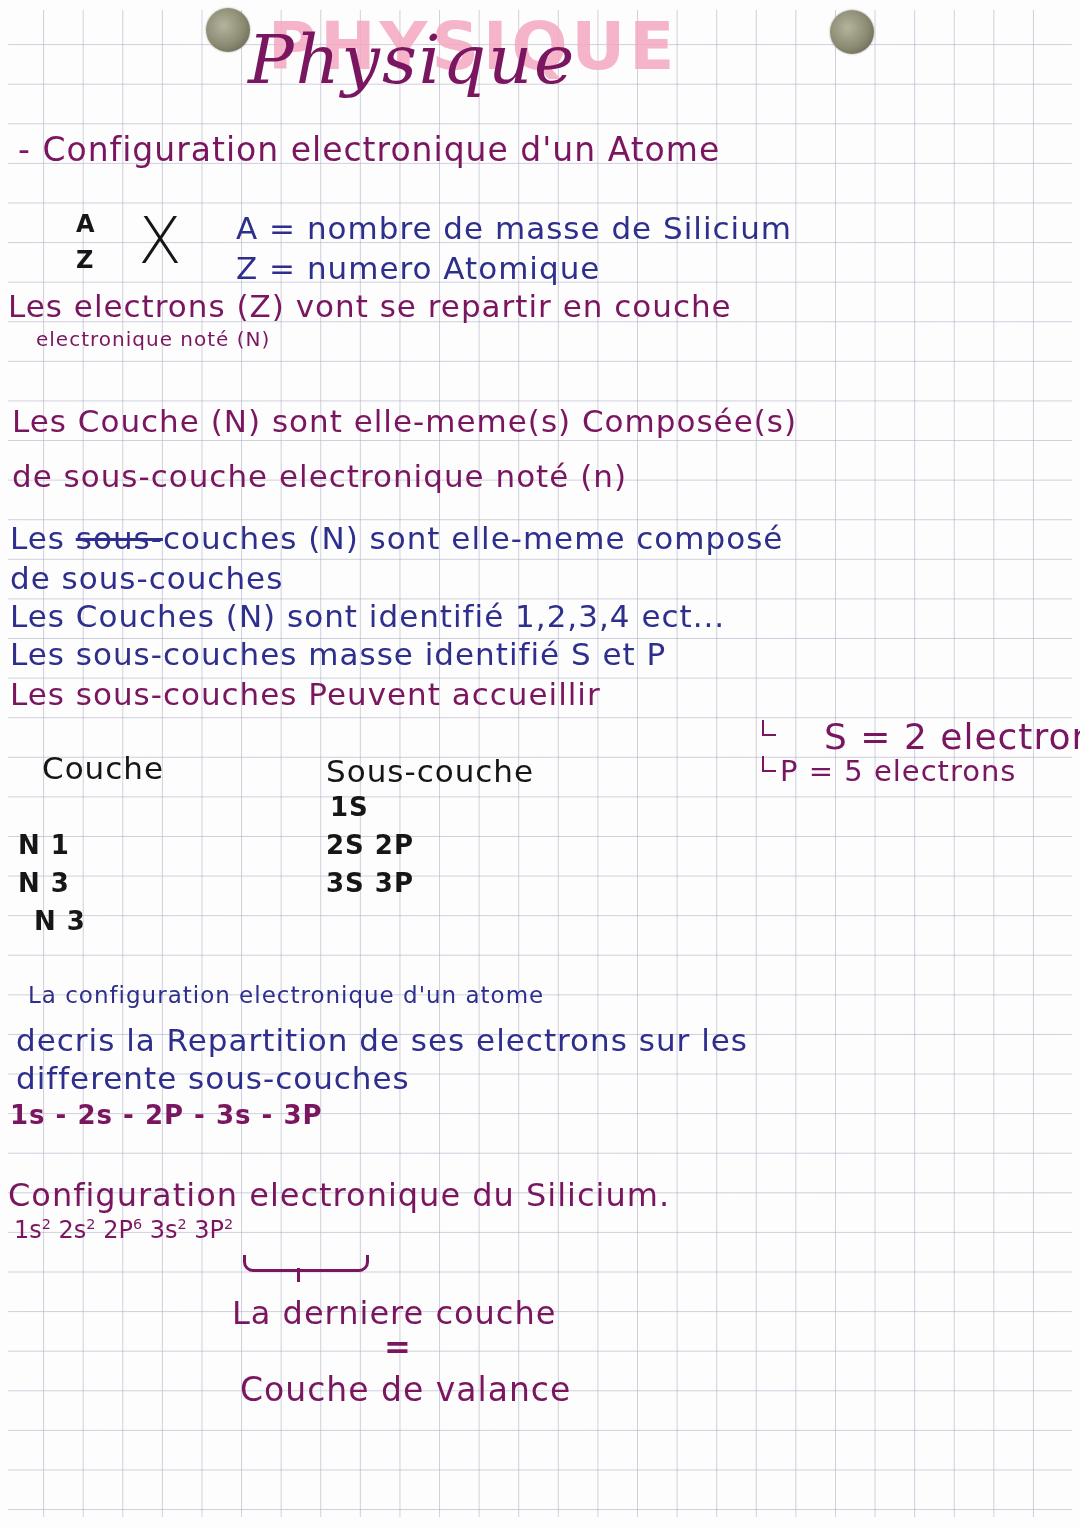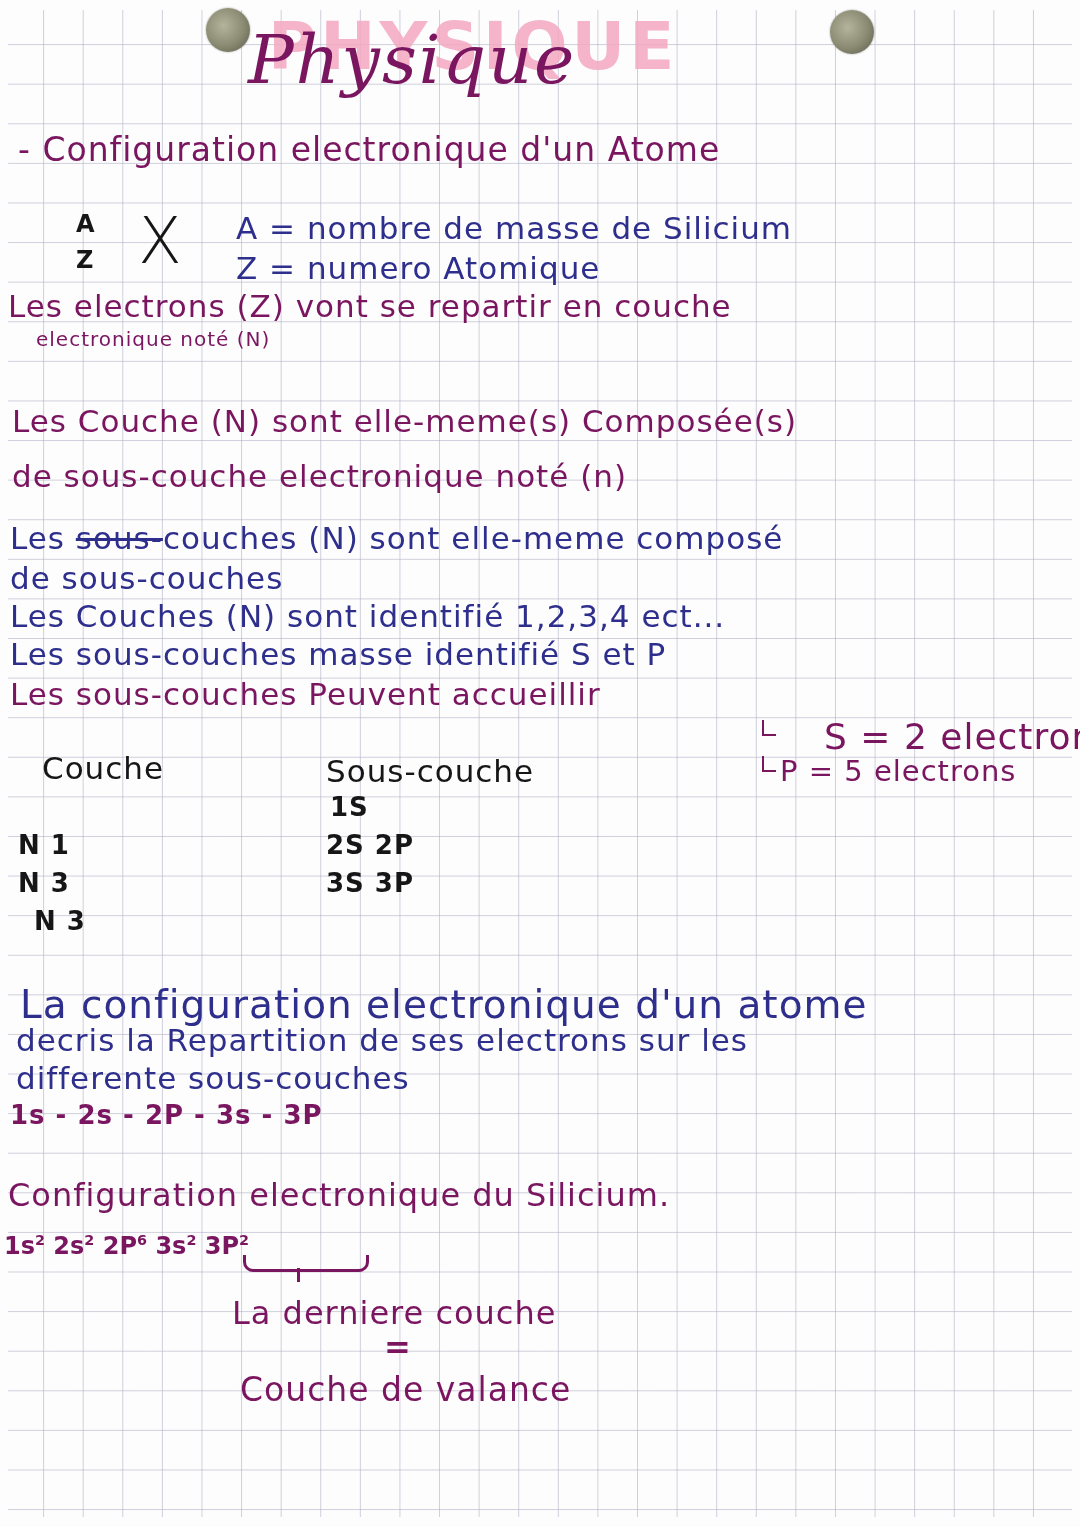--- a/index.html
+++ b/index.html
@@ -96,27 +96,27 @@
 <p class="t black" style="left:42px; top:750px; font-size:31px;">Couche</p>
 <p class="t black" style="left:326px; top:753px; font-size:31px;">Sous-couche</p>
 
 <p class="t black" style="left:330px; top:792px; font-size:26px; font-weight:bold;">1S</p>
 <p class="t black" style="left:18px; top:830px; font-size:26px; font-weight:bold;">N 1</p>
 <p class="t black" style="left:326px; top:830px; font-size:26px; font-weight:bold;">2S 2P</p>
 <p class="t black" style="left:18px; top:868px; font-size:26px; font-weight:bold;">N 3</p>
 <p class="t black" style="left:326px; top:868px; font-size:26px; font-weight:bold;">3S 3P</p>
 <p class="t black" style="left:34px; top:906px; font-size:26px; font-weight:bold;">N 3</p>
 
-<p class="t blue" style="left:20px; top:982px; font-size:39px;">La configuration electronique d'un atome</p>
+<p class="t blue" style="left:28px; top:982px; font-size:23px;">La configuration electronique d'un atome</p>
 <p class="t blue" style="left:16px; top:1022px; font-size:31px;">decris la Repartition de ses electrons sur les</p>
 <p class="t blue" style="left:16px; top:1060px; font-size:31px;">differente sous-couches</p>
 <p class="t plum" style="left:10px; top:1100px; font-size:26px; font-weight:bold;">1s - 2s - 2P - 3s - 3P</p>
 
 <p class="t plum" style="left:8px; top:1176px; font-size:32px;">Configuration electronique du Silicium.</p>
-<p class="t plum" style="left:4px; top:1216px; font-size:24px; font-weight:bold; letter-spacing:0;margin-top:16px;">
+<p class="t plum" style="left:14px; top:1216px; font-size:24px; font-weight:normal; letter-spacing:0;">
   <span>1s</span><span class="sup">2</span>
   <span>2s</span><span class="sup">2</span>
   <span>2P</span><span class="sup">6</span>
   <span>3s</span><span class="sup">2</span>
   <span>3P</span><span class="sup">2</span>
 </p>
 <div class="brace"></div>
 <div class="brace-tip"></div>
 
 <p class="t plum" style="left:232px; top:1294px; font-size:32px;">La derniere couche</p>

